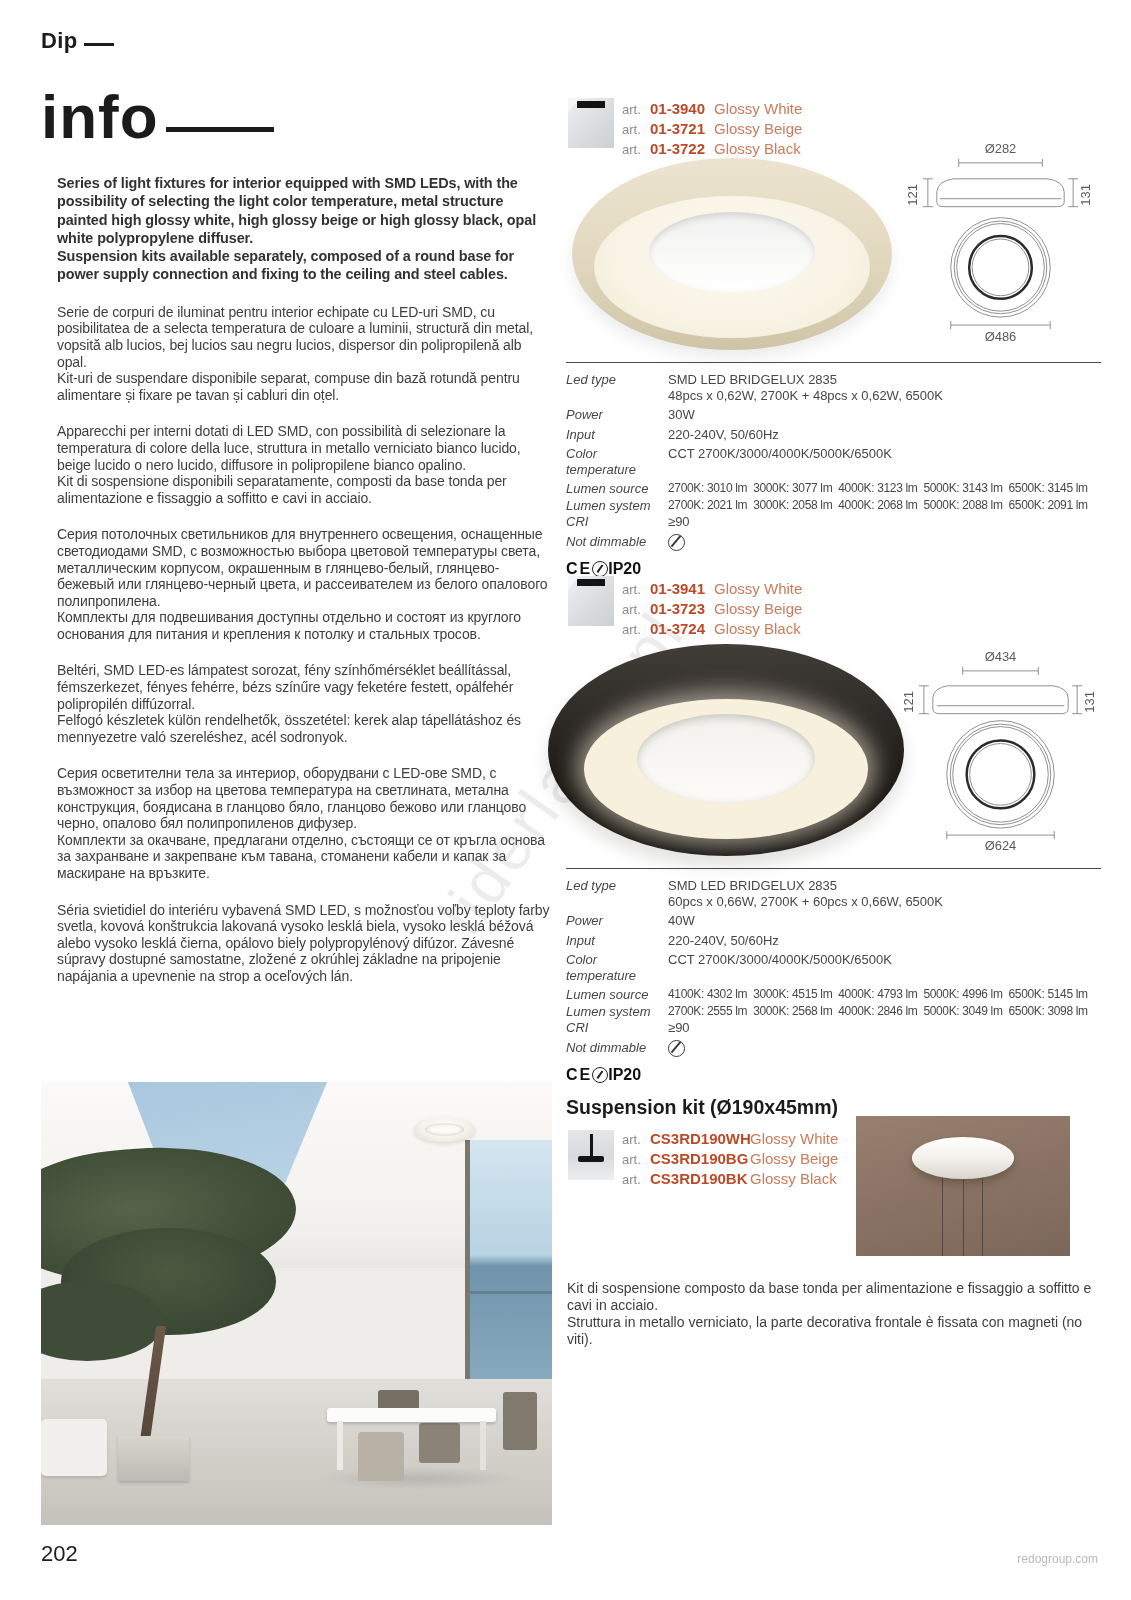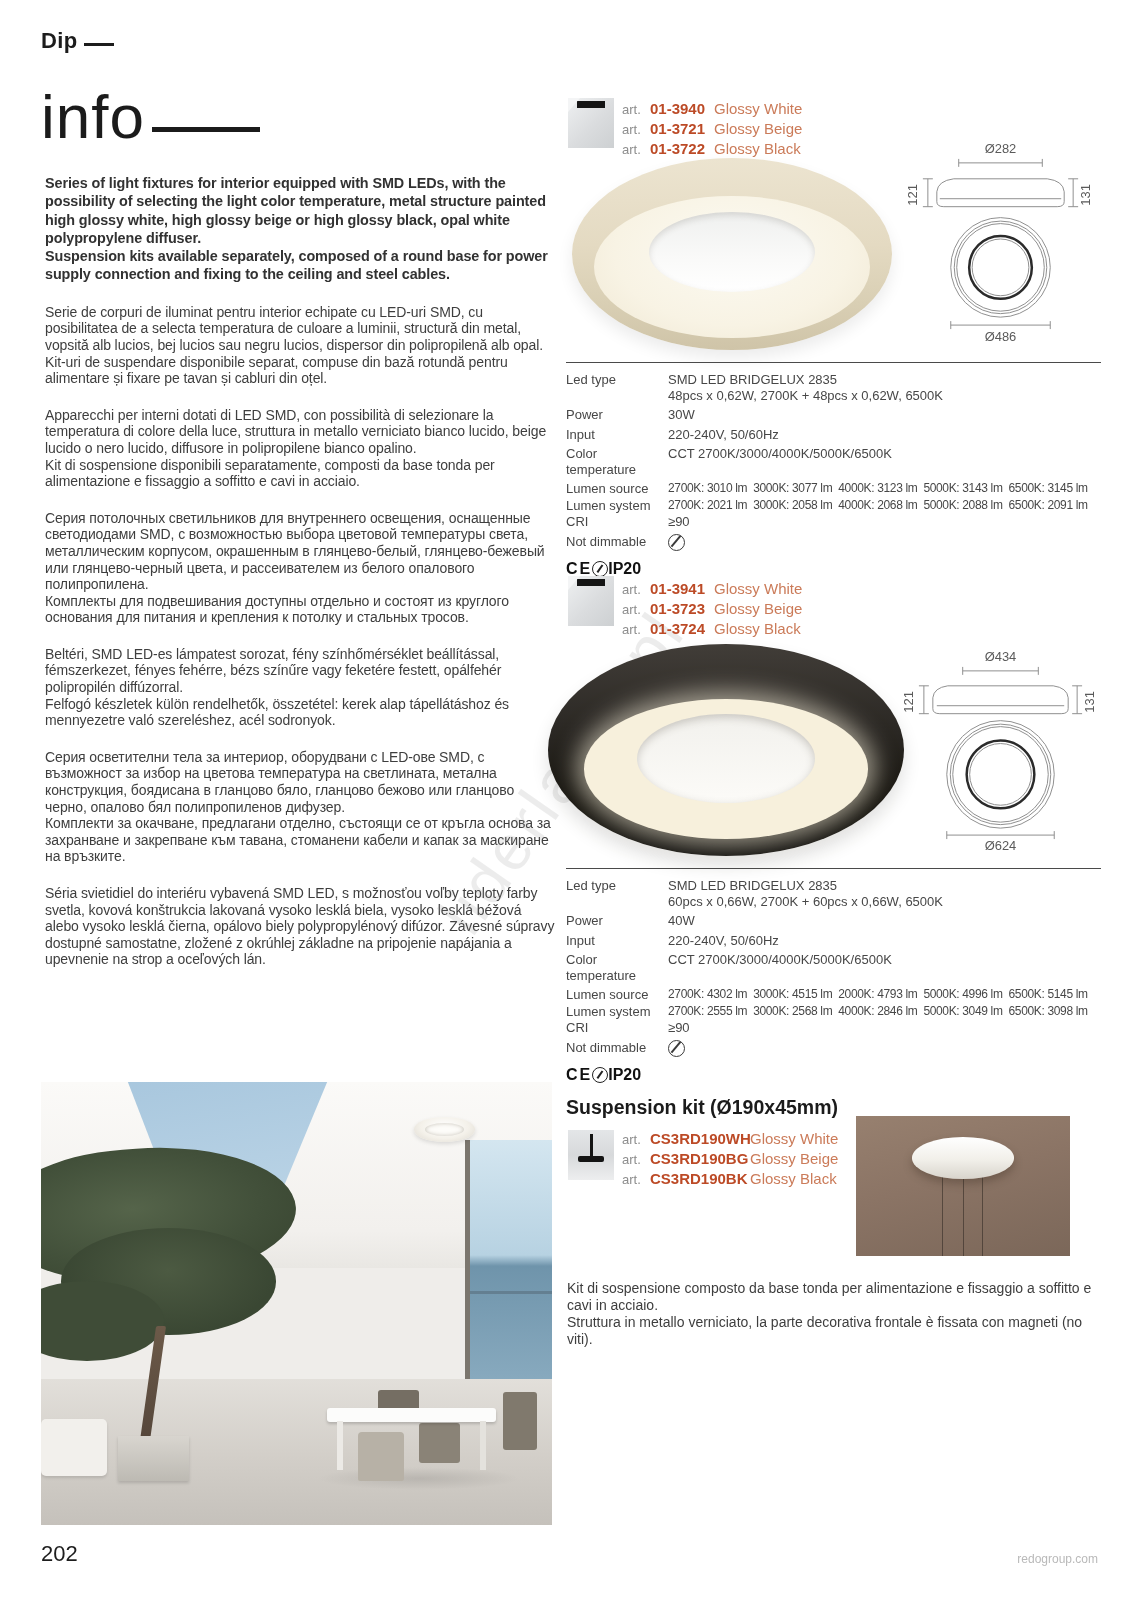--- a/index.html
+++ b/index.html
@@ -5,23 +5,23 @@
   html,body{margin:0;padding:0;background:#ffffff;}
   .page{position:relative;width:1131px;height:1600px;background:#ffffff;overflow:hidden;
         font-family:"Liberation Sans",sans-serif;color:#3d3d3d;}
 
   
   .brand{position:absolute;left:41px;top:28px;font-size:22px;font-weight:700;color:#1c1c1c;letter-spacing:.4px;}
   .brand-dash{display:inline-block;width:30px;height:3px;background:#1c1c1c;margin-left:6px;vertical-align:2px;}
 
   
   .left-col{position:absolute;left:41px;top:86px;width:514px;}
-  .info-title{font-size:62px;font-weight:400;color:#1b1b1b;line-height:62px;letter-spacing:1px;margin:0 0 26px 0;}
+  .info-title{font-size:62px;font-weight:700;color:#1b1b1b;line-height:62px;letter-spacing:1px;margin:0 0 26px 0;}
   .info-dash{display:inline-block;width:108px;height:5px;background:#1b1b1b;margin-left:7px;vertical-align:6px;}
-  .para{white-space:pre-line;font-size:14px;line-height:16.6px;letter-spacing:-0.1px;margin:0 0 20px 4px;color:#3e3e3e;}
+  .para{white-space:pre-line;font-size:14px;line-height:16.6px;letter-spacing:-0.1px;margin:0 0 20px 16px;color:#3e3e3e;}
   .para.en{font-weight:700;font-size:14.4px;line-height:18.3px;color:#323232;}
 
   
   .watermark{position:absolute;left:424px;top:905px;transform:rotate(-55deg);transform-origin:0 0;
              font-size:64px;letter-spacing:4px;color:#8f8f8f;opacity:.16;pointer-events:none;white-space:nowrap;}
 
   
   .product{position:absolute;left:566px;width:535px;}
   .p1{top:92px;height:478px;}
   .p2{top:570px;height:526px;}
@@ -56,21 +56,21 @@
   .dtx{font-size:13px;fill:#5a5a5a;font-family:"Liberation Sans",sans-serif;}
 
   .rule{position:absolute;left:0;width:535px;border-top:1px solid #4a4a4a;}
   .p1 .rule{top:270px;}
   .p2 .rule{top:298px;}
 
   .specs{position:absolute;left:0;width:535px;}
   .p1 .specs{top:280px;}
   .p2 .specs{top:308px;}
   .spec-row{display:flex;margin-bottom:4px;font-size:13px;line-height:15.5px;color:#474747;}
-  .spec-label{width:102px;flex:none;}
+  .spec-label{width:102px;flex:none;font-style:italic;}
   .spec-value{flex:1;}
   .lumen{margin-bottom:1px;}
   .lumen .spec-value{font-size:12px;letter-spacing:-0.35px;white-space:pre;}
   .cert-line{display:flex;align-items:center;margin-top:6px;}
   .ce{font-size:16px;font-weight:700;color:#111;letter-spacing:2px;}
   .cert-circle{width:14px;height:14px;border:1.4px solid #222;border-radius:50%;position:relative;flex:none;}
   .cert-circle::after{content:"";position:absolute;left:6px;top:2px;width:1.5px;height:9px;background:#222;transform:rotate(35deg);}
   .ip{font-size:16px;font-weight:700;color:#111;}
   .nodim-icon{width:15px;height:15px;border:1.5px solid #3a3a3a;border-radius:50%;position:relative;display:inline-block;}
   .nodim-icon::after{content:"";position:absolute;left:6px;top:-1px;width:1.5px;height:14px;background:#3a3a3a;transform:rotate(40deg);}
@@ -311,21 +311,21 @@
       <div class="spec-row">
         <div class="spec-label">Input</div>
         <div class="spec-value">220-240V, 50/60Hz</div>
       </div>
       <div class="spec-row">
         <div class="spec-label">Color temperature</div>
         <div class="spec-value">CCT 2700K/3000/4000K/5000K/6500K</div>
       </div>
       <div class="spec-row lumen">
         <div class="spec-label">Lumen source</div>
-        <div class="spec-value">2700K: 4302 lm  3000K: 4515 lm  2000K: 4793 lm  5000K: 4996 lm  6500K: 5145 lm</div>
+        <div class="spec-value">4100K: 4302 lm  3000K: 4515 lm  4000K: 4793 lm  5000K: 4996 lm  6500K: 5145 lm</div>
       </div>
       <div class="spec-row lumen">
         <div class="spec-label">Lumen system</div>
         <div class="spec-value">2700K: 2555 lm  3000K: 2568 lm  4000K: 2846 lm  5000K: 3049 lm  6500K: 3098 lm</div>
       </div>
       <div class="spec-row">
         <div class="spec-label">CRI</div>
         <div class="spec-value">≥90</div>
       </div>
       <div class="spec-row">

